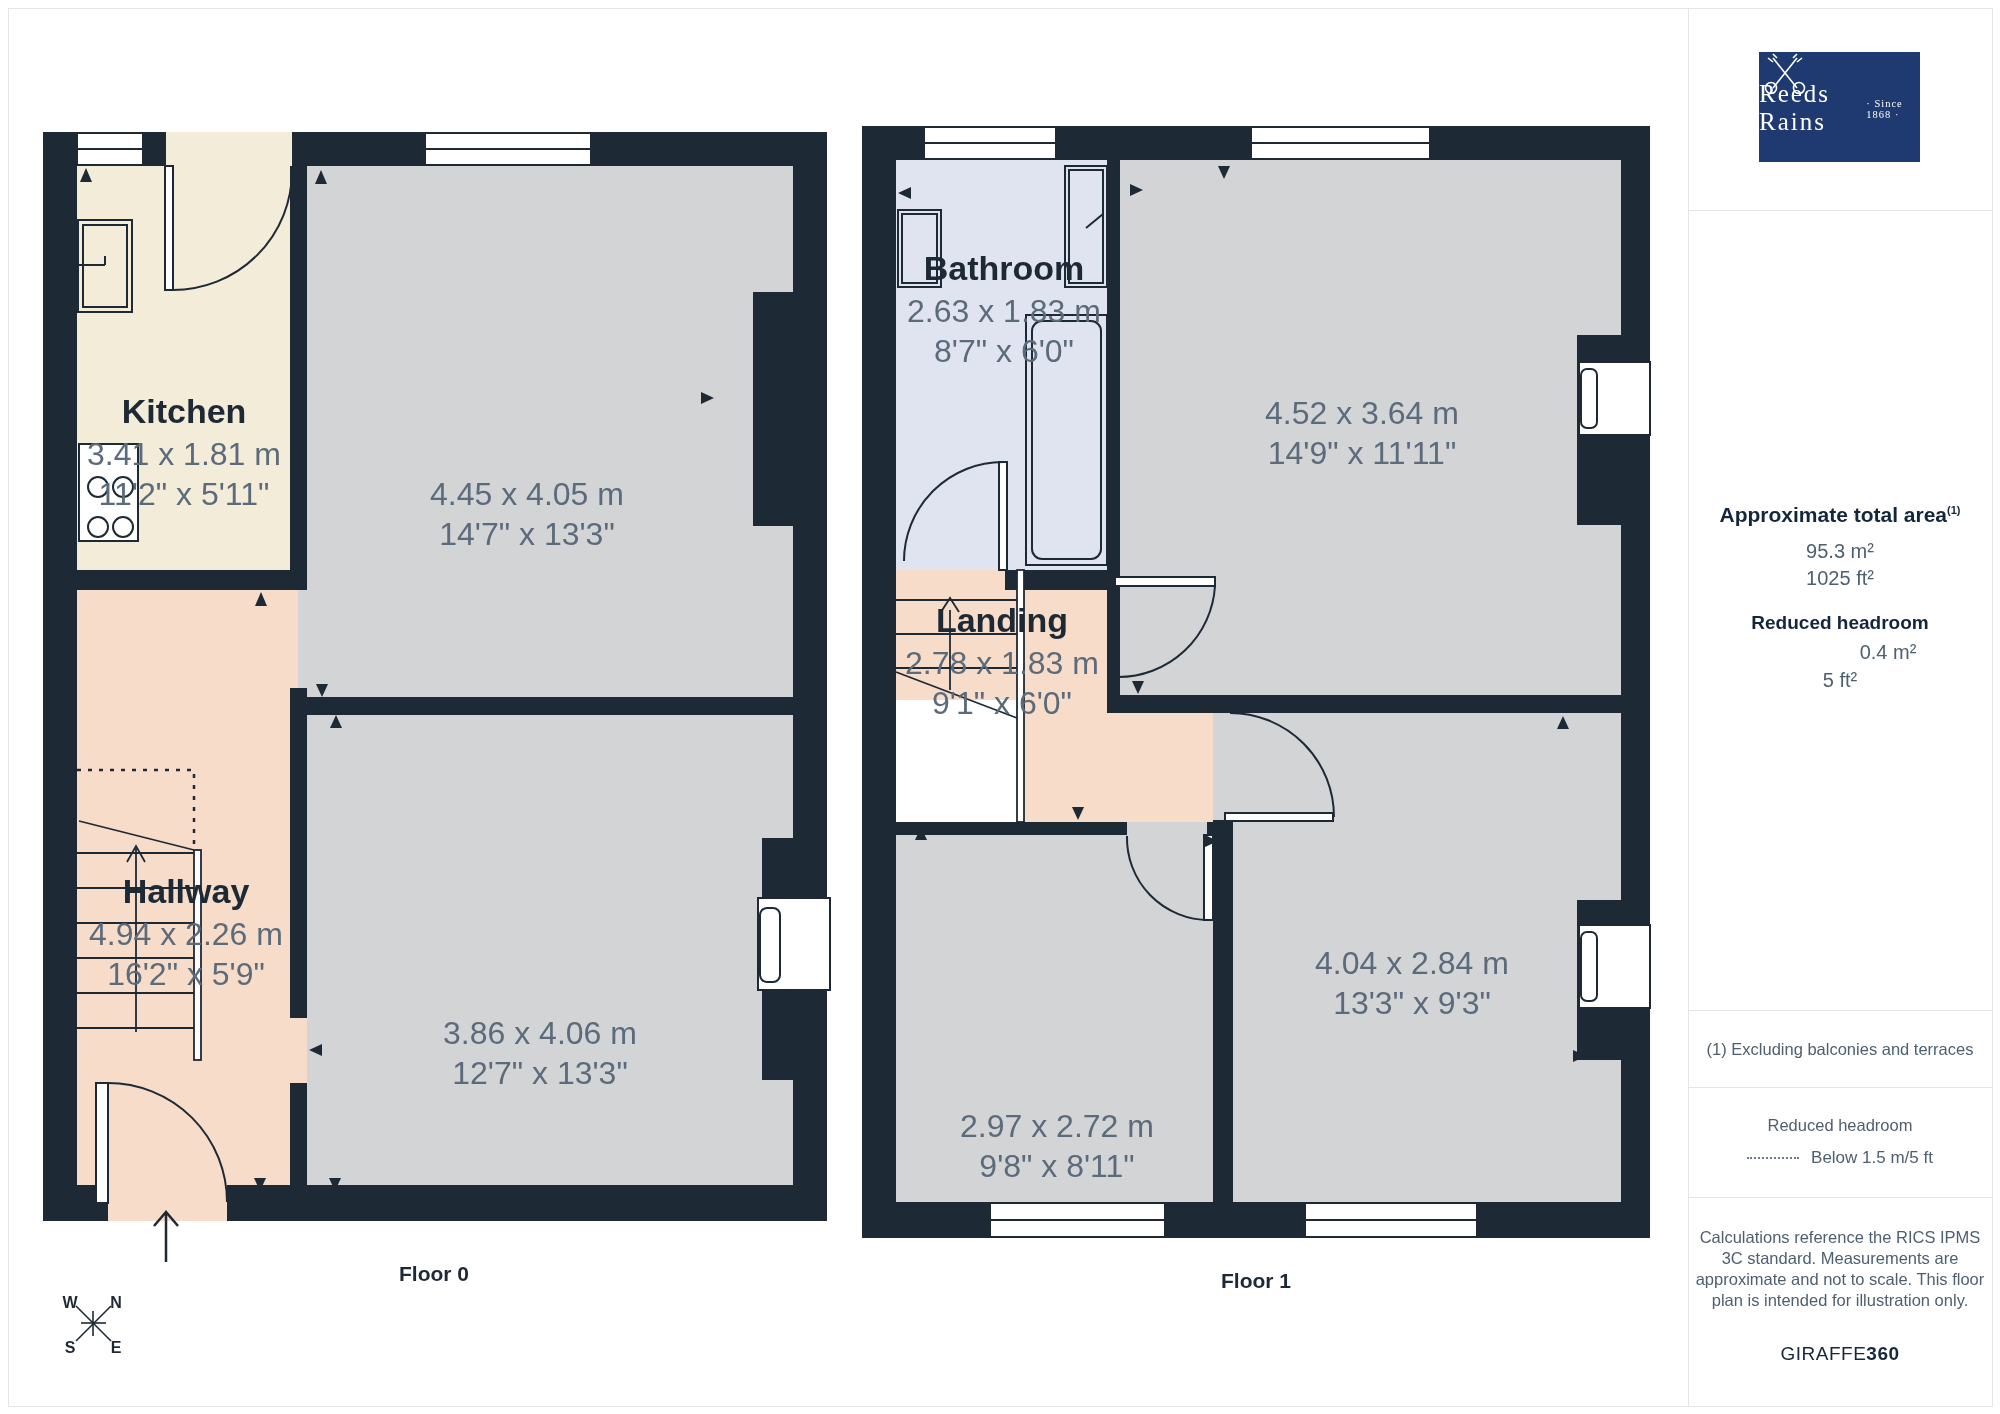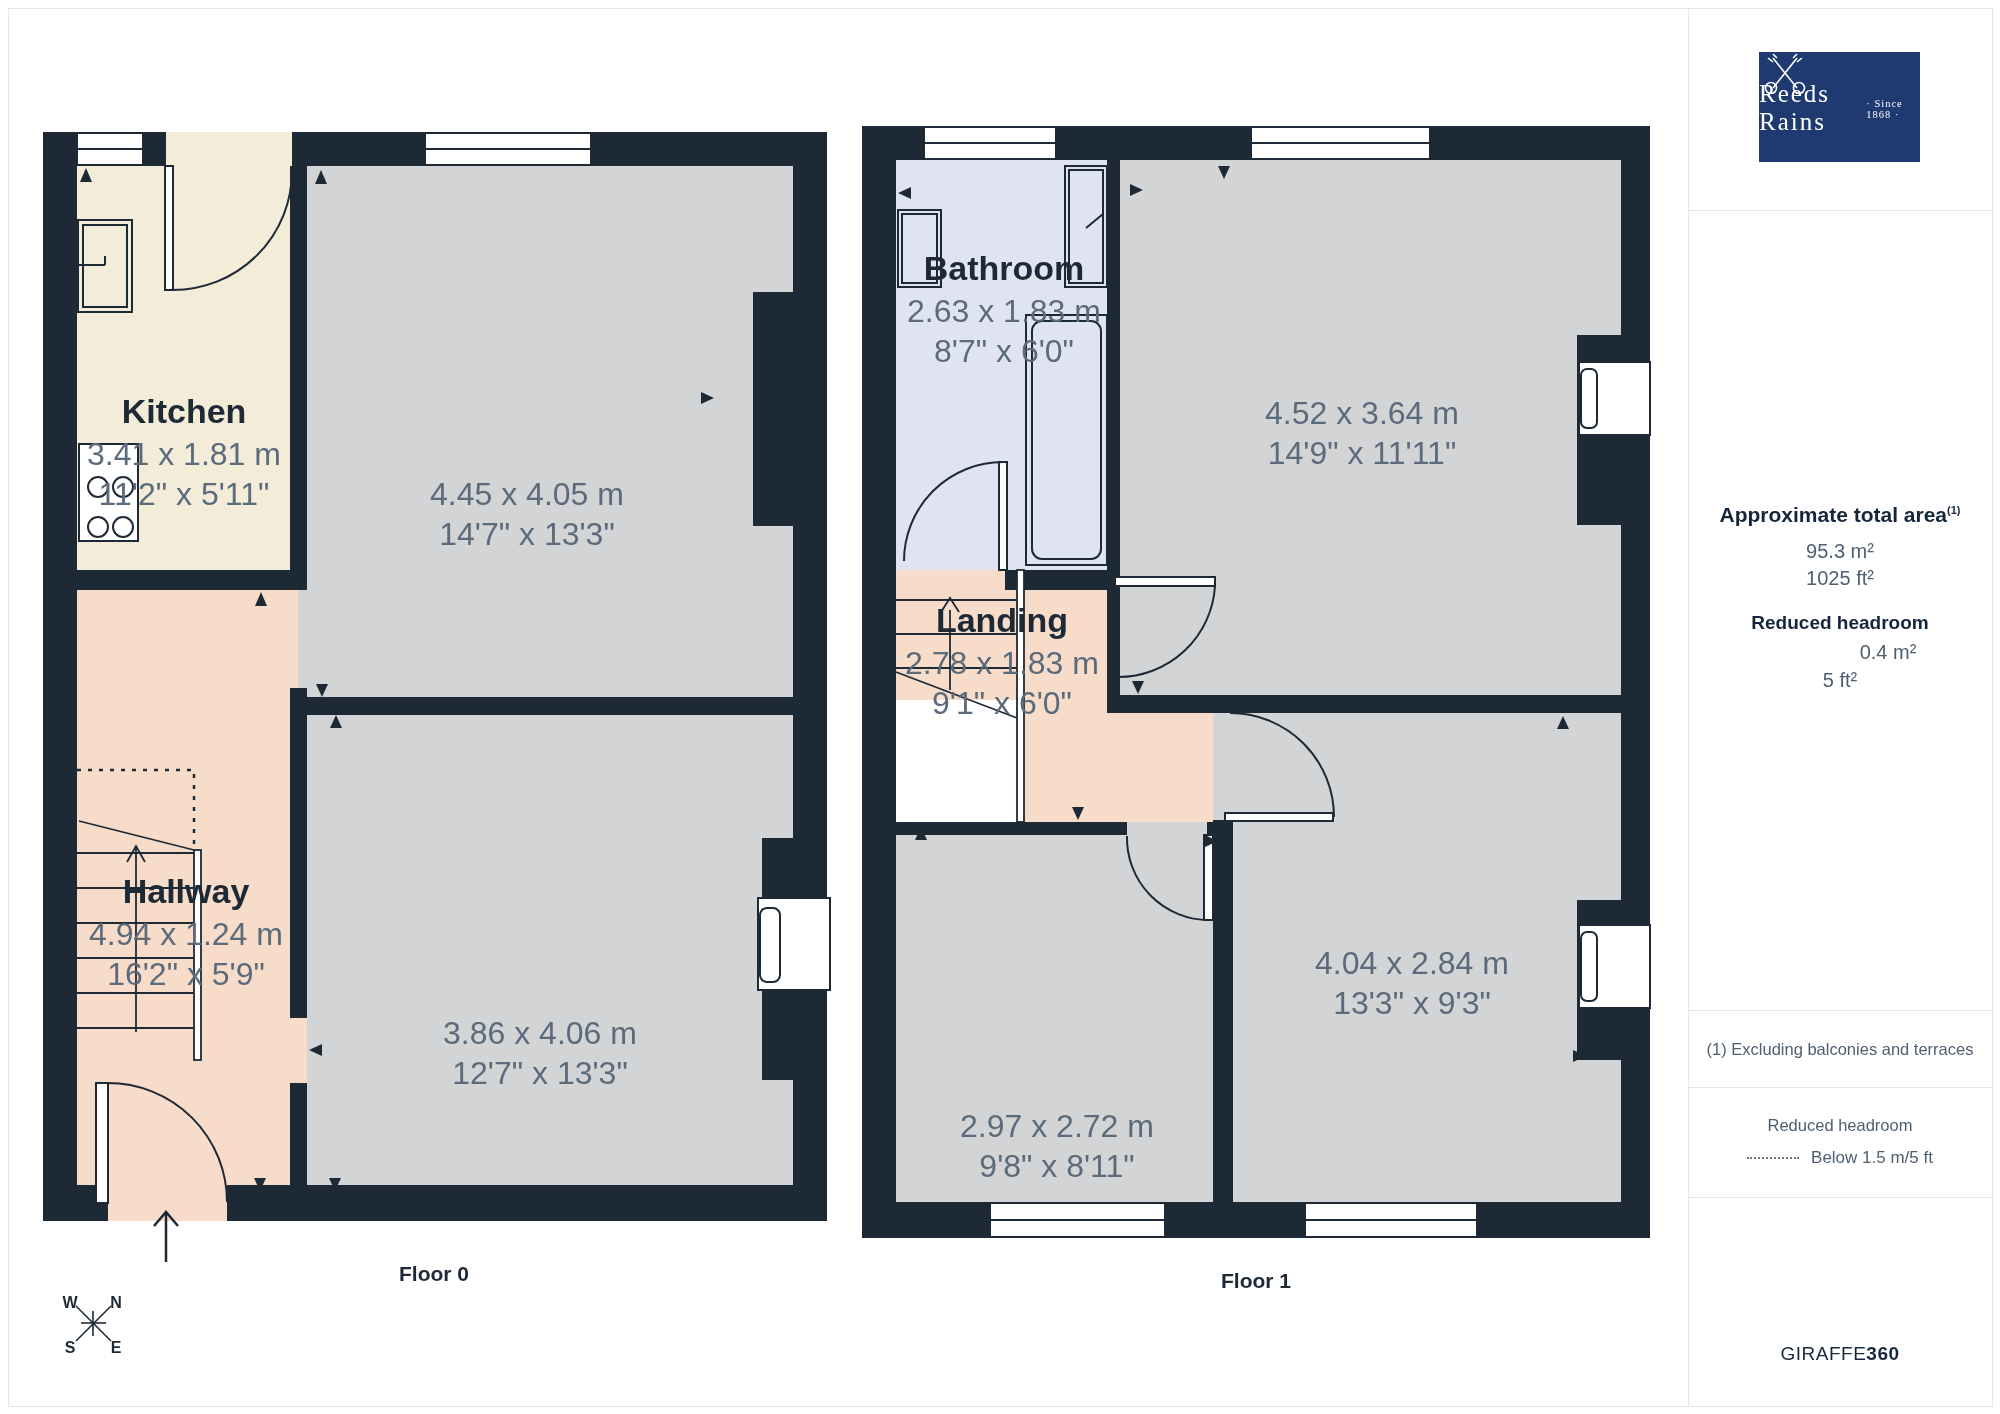--- a/index.html
+++ b/index.html
@@ -230,21 +230,21 @@
     <span class="rname">Kitchen</span>
     <span>3.41 x 1.81 m</span><br>
     <span>11'2" x 5'11"</span>
   </div>
   <div class="room-label" style="left:527px;top:474px;">
     <span>4.45 x 4.05 m</span><br>
     <span>14'7" x 13'3"</span>
   </div>
   <div class="room-label" style="left:186px;top:868px;">
     <span class="rname">Hallway</span>
-    <span>4.94 x 1.24 m</span><br>
+    <span>4.94 x 2.26 m</span><br>
     <span>16'2" x 5'9"</span>
   </div>
   <div class="room-label" style="left:540px;top:1013px;">
     <span>3.86 x 4.06 m</span><br>
     <span>12'7" x 13'3"</span>
   </div>
   <div class="room-label" style="left:1004px;top:245px;">
     <span class="rname">Bathroom</span>
     <span>2.63 x 1.83 m</span><br>
     <span>8'7" x 6'0"</span>
@@ -306,16 +306,17 @@
   <div class="sb sb-val" style="top:669px;">5 ft²</div>
 
   <div class="sb sb-note" style="top:1040px;">(1) Excluding balconies and terraces</div>
 
   <div class="sb sb-note" style="top:1116px;">Reduced headroom</div>
   <div class="sb legend-row" style="top:1148px;">
     <span class="legend-dots"></span>
     <span>Below 1.5 m/5 ft</span>
   </div>
 
+  <div class="sb sb-disc" style="top:1227px;">Calculations reference the RICS IPMS 3C standard. Measurements are approximate and not to scale. This floor plan is intended for illustration only.</div>
   <div class="sb credit" style="top:1343px;">
     <span>GIRAFFE</span><b>360</b>
   </div>
 </div>
 
 </body></html>

